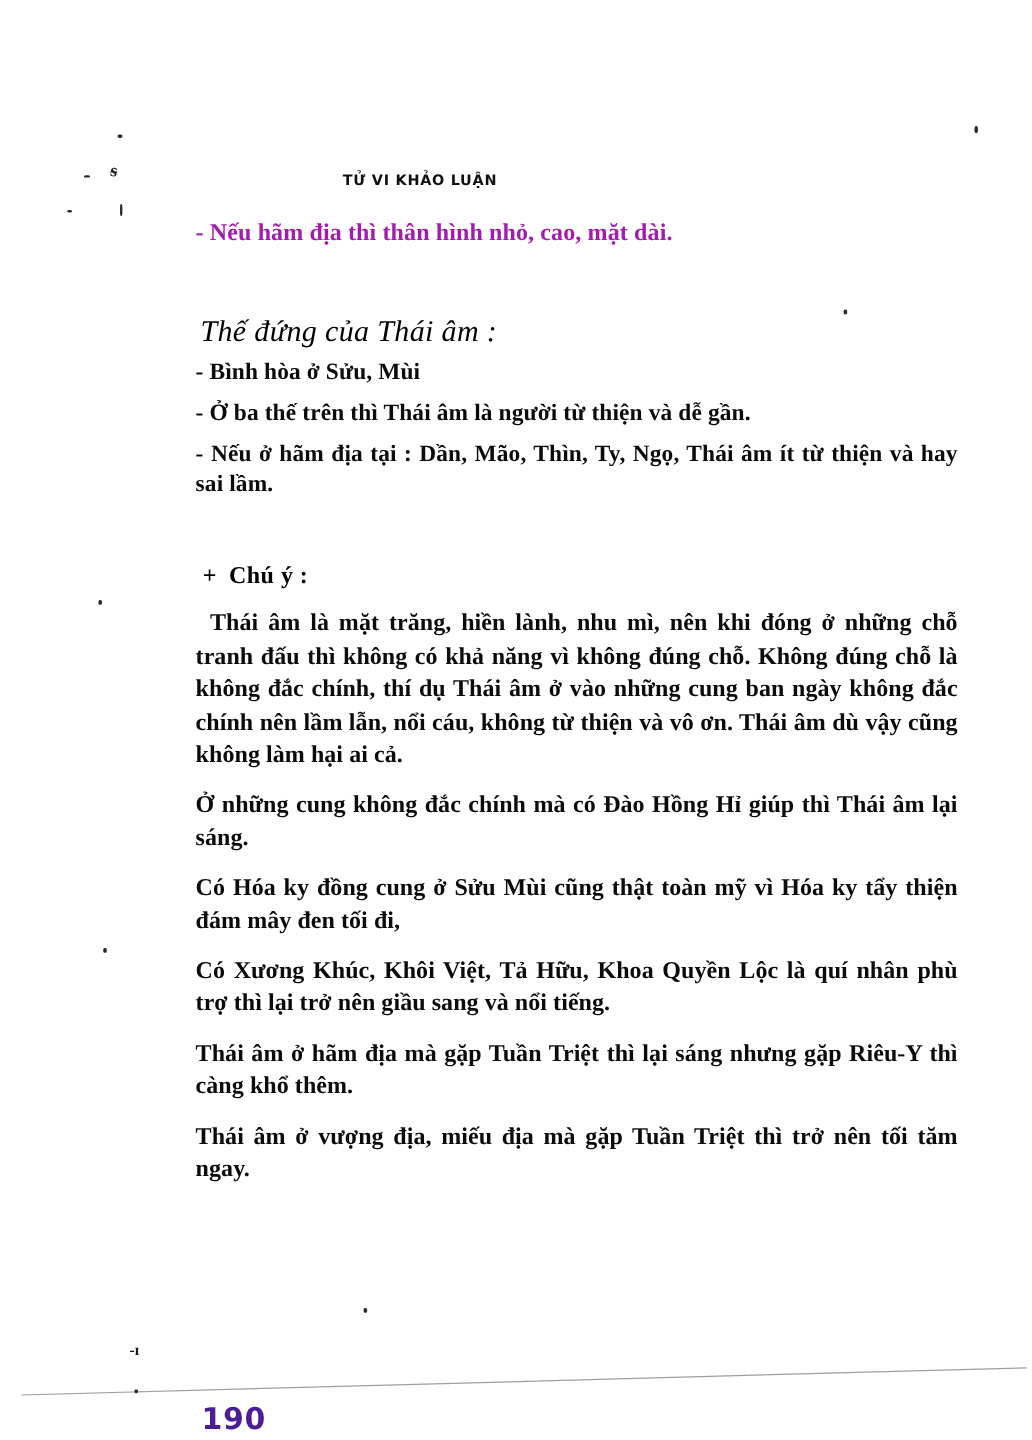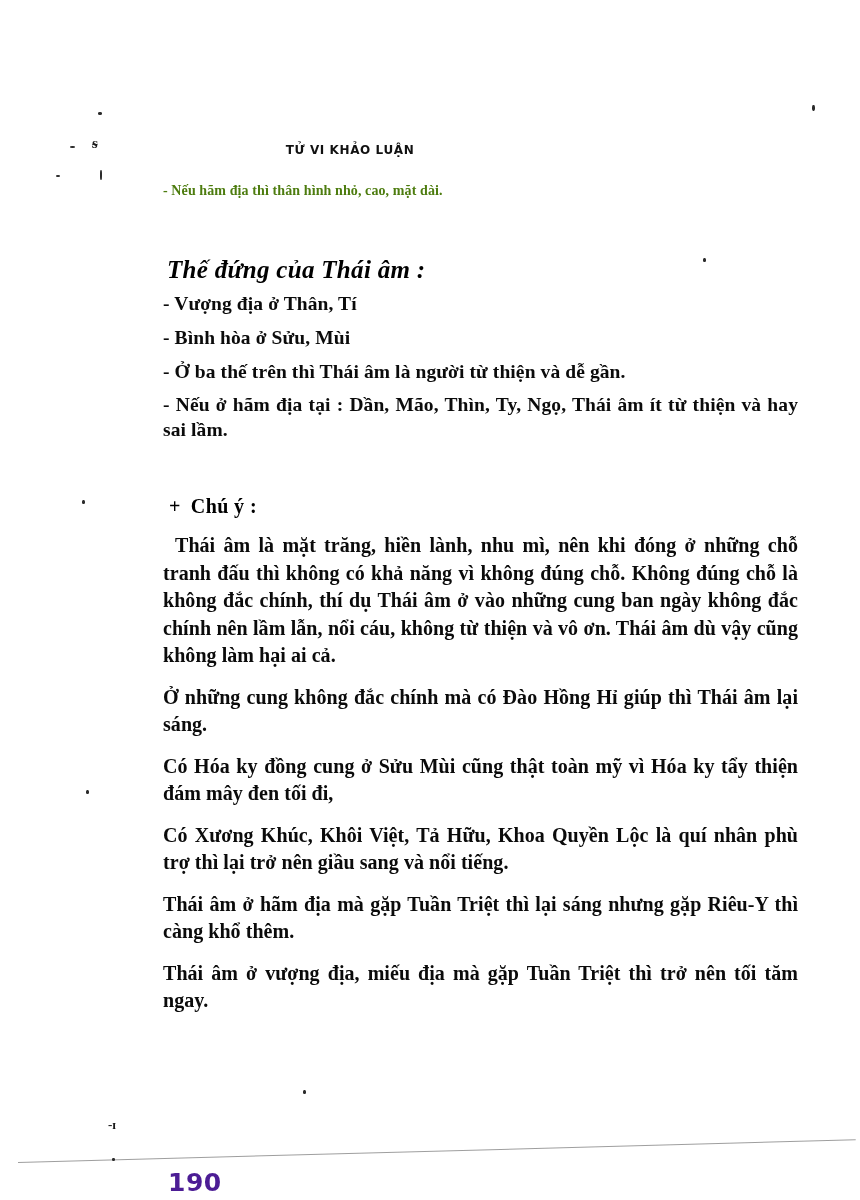--- a/index.html
+++ b/index.html
@@ -36,31 +36,31 @@
 
   
   .content {
     position: absolute;
     left: 163px;
     top: 182px;
     width: 635px;
   }
 
   .line-intro {
-    font-size: 14px;
+    font-size: 20px;
     font-weight: 700;
     line-height: 1.26;
     letter-spacing: 0.1px;
     margin: 0 0 4px 0;
-    color: #4d7c0f;
+    color: #a21caf;
   }
 
   .section-heading {
     font-size: 25px;
-    font-weight: 700;
+    font-weight: 400;
     font-style: italic;
     letter-spacing: 0.3px;
     margin: 56px 0 8px 4px;
     color: #000000;
   }
 
   ul.bullets {
     list-style: none;
     margin: 0;
     padding: 0;
@@ -144,21 +144,20 @@
 
   <div class="running-head">TỬ VI KHẢO LUẬN</div>
 
   <div class="content">
 
     <p class="line-intro">- Nếu hãm địa thì thân hình nhỏ, cao, mặt dài.</p>
 
     <h2 class="section-heading">Thế đứng của Thái âm :</h2>
 
     <ul class="bullets">
-      <li>- Vượng địa ở Thân, Tí</li>
       <li>- Bình hòa ở Sửu, Mùi</li>
       <li>- Ở ba thế trên thì Thái âm là người từ thiện và dễ gần.</li>
       <li class="wrap">- Nếu ở hãm địa tại : Dần, Mão, Thìn, Ty, Ngọ, Thái âm ít từ thiện và hay sai lầm.</li>
     </ul>
 
     <h3 class="note-heading">
       <span class="plus">+</span><span>Chú ý :</span>
     </h3>
 
     <p class="body indent">Thái âm là mặt trăng, hiền lành, nhu mì, nên khi đóng ở những chỗ tranh đấu thì không có khả năng vì không đúng chỗ. Không đúng chỗ là không đắc chính, thí dụ Thái âm ở vào những cung ban ngày không đắc chính nên lầm lẫn, nổi cáu, không từ thiện và vô ơn. Thái âm dù vậy cũng không làm hại ai cả.</p>

